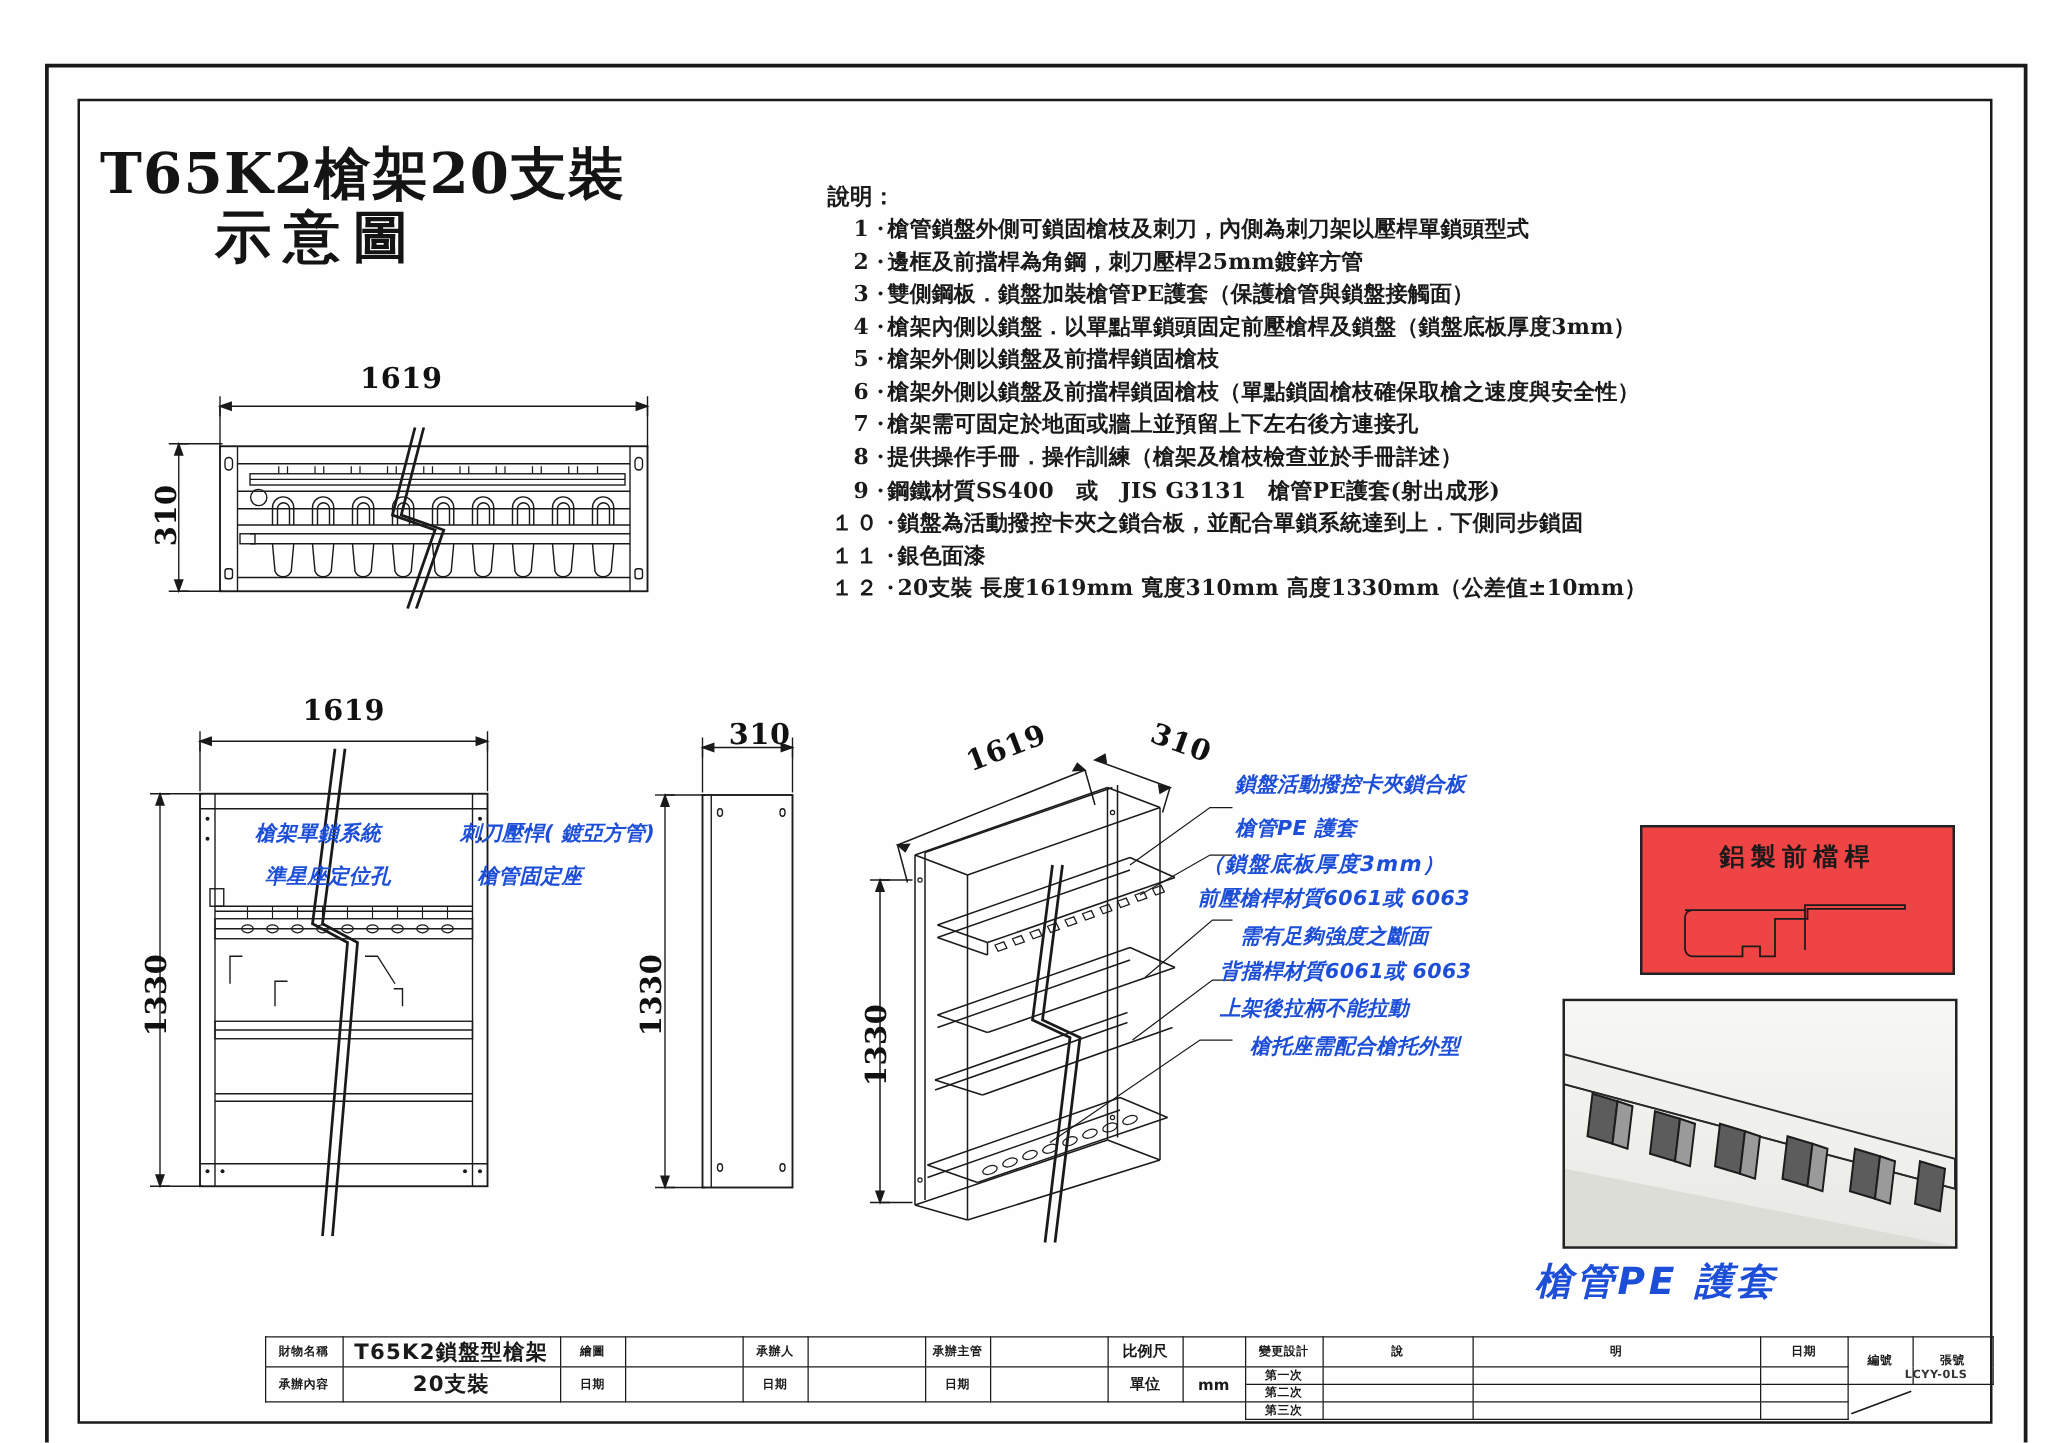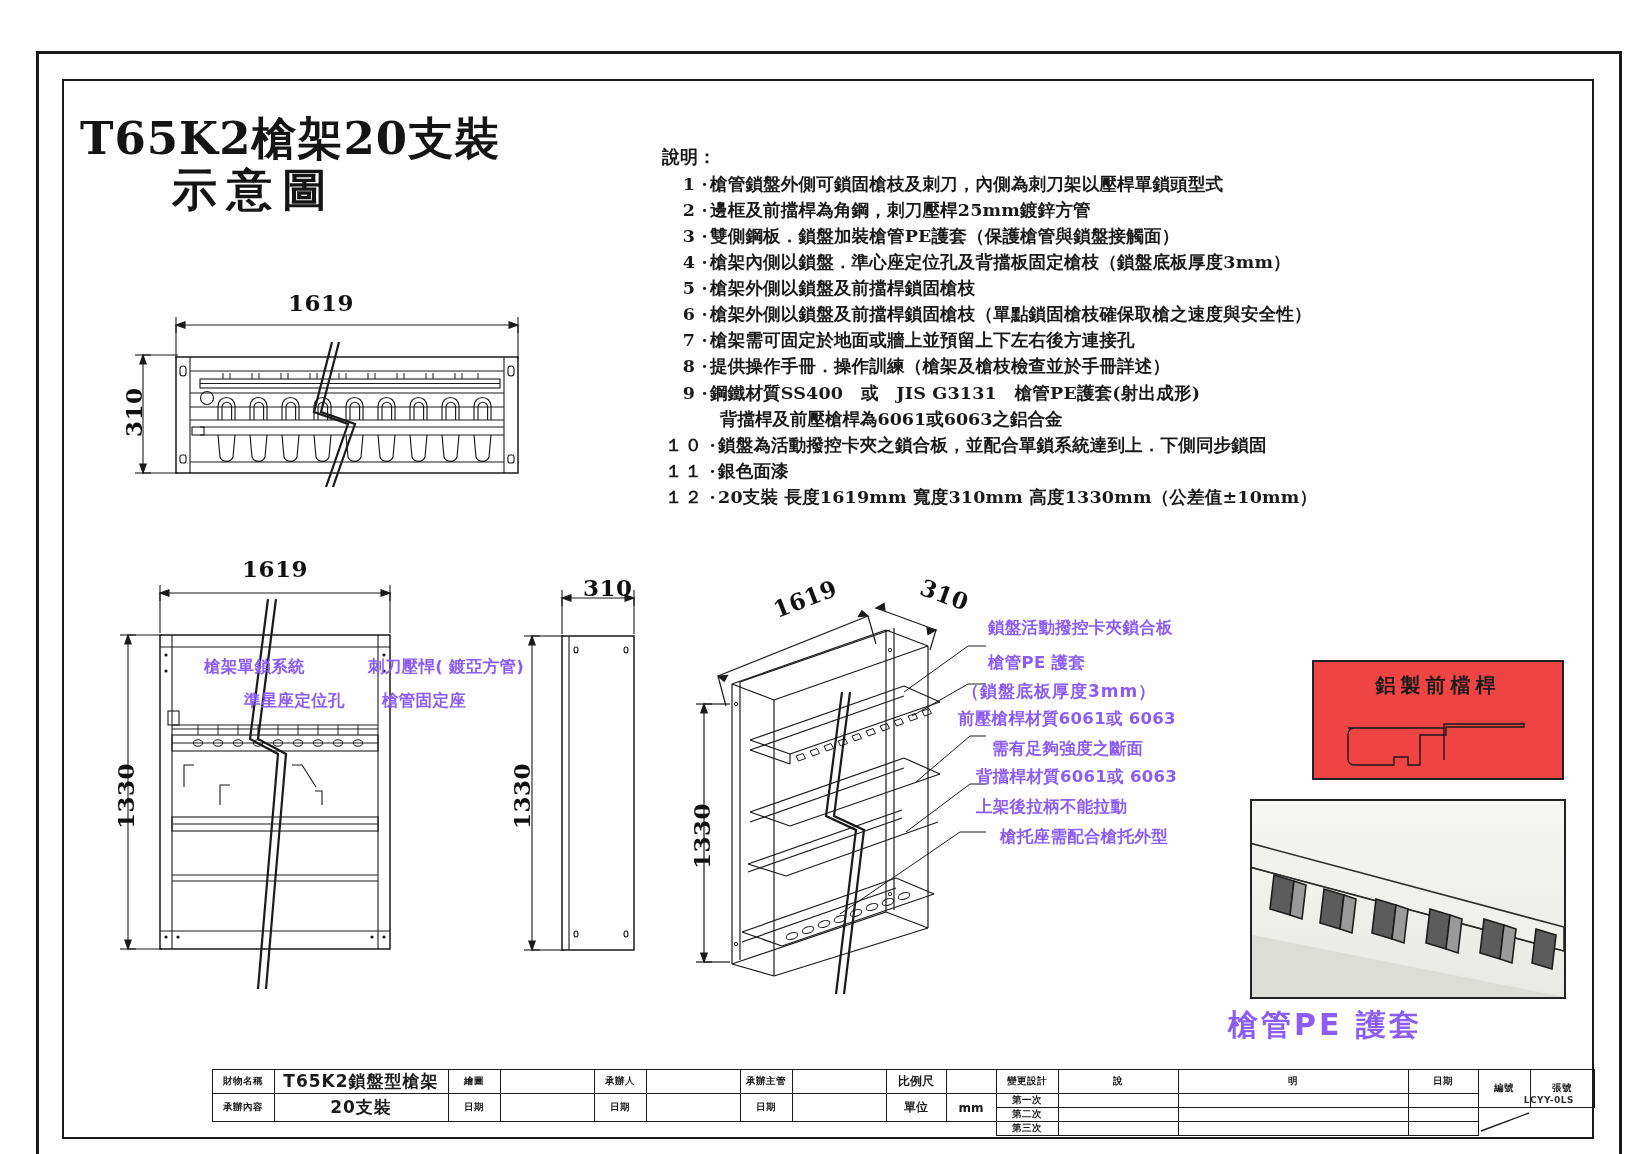--- a/index.html
+++ b/index.html
@@ -22,21 +22,21 @@
   .note-num{width:34px;flex:0 0 34px;text-align:right;padding-right:3px;letter-spacing:1px;}
   .note-num.wide{width:42px;flex:0 0 42px;letter-spacing:2px;}
   .note-dot{flex:0 0 11px;text-align:center;}
   .note-txt{flex:1;letter-spacing:.2px;}
   .note-cont{padding-left:58px;font-family:"DejaVu Serif","Liberation Serif",serif;font-size:17.5px;font-weight:700;line-height:1.49;}
   .hv{font-weight:900;}
 
   
   .dimtxt{position:absolute;font-family:"DejaVu Serif","Liberation Serif",serif;font-size:23px;font-weight:700;color:#111;letter-spacing:.5px;}
   .dimtxt.vert{transform:rotate(-90deg);transform-origin:left top;}
-  .lbl{position:absolute;font-family:"DejaVu Sans","Liberation Sans",sans-serif;font-size:16.5px;font-weight:700;color:#8b5cf6;white-space:nowrap;letter-spacing:.3px;}
+  .lbl{position:absolute;font-family:"DejaVu Sans","Liberation Sans",sans-serif;font-size:16.5px;font-weight:700;color:#1d4ed8;white-space:nowrap;letter-spacing:.3px;font-style:italic;}
 
   
   .detbox{position:absolute;border:2px solid #222;background:#ef4444;}
   .detlabel{position:absolute;font-family:"DejaVu Sans","Liberation Sans",sans-serif;font-weight:700;color:#1a1a1a;white-space:nowrap;}
 
   
   .tblk{position:absolute;left:62px;top:1040px;width:1528px;height:66px;}
   .tblk table{border-collapse:collapse;width:100%;height:100%;table-layout:fixed;}
   .tblk td{border:1.6px solid #1a1a1a;font-family:"DejaVu Sans","Liberation Sans",sans-serif;text-align:center;vertical-align:middle;padding:0;}
   .t-small{font-size:9.5px;font-weight:700;letter-spacing:.5px;}
@@ -78,21 +78,21 @@
 
     <div class="note-row">
         <span class="note-num">3</span>
         <span class="note-dot">·</span>
         <span class="note-txt">雙側鋼板．鎖盤加裝槍管PE護套（保護槍管與鎖盤接觸面）</span>
       </div>
 
     <div class="note-row">
         <span class="note-num">4</span>
         <span class="note-dot">·</span>
-        <span class="note-txt"><span>槍架內側以鎖盤．準心座定位孔及背擋板固定槍枝</span><span class="hv">（鎖盤底板厚度3mm）</span></span>
+        <span class="note-txt"><span>槍架內側以鎖盤．以單點單鎖頭固定前壓槍桿及鎖盤</span><span class="hv">（鎖盤底板厚度3mm）</span></span>
       </div>
 
     <div class="note-row">
         <span class="note-num">5</span>
         <span class="note-dot">·</span>
         <span class="note-txt">槍架外側以鎖盤及前擋桿鎖固槍枝</span>
       </div>
 
     <div class="note-row">
         <span class="note-num">6</span>
@@ -110,21 +110,20 @@
         <span class="note-num">8</span>
         <span class="note-dot">·</span>
         <span class="note-txt">提供操作手冊．操作訓練（槍架及槍枝檢查並於手冊詳述）</span>
       </div>
 
     <div class="note-row">
         <span class="note-num">9</span>
         <span class="note-dot">·</span>
         <span class="note-txt">鋼鐵材質SS400　或　JIS G3131　槍管PE護套(射出成形)</span>
       </div>
-    <div class="note-cont">背擋桿及前壓槍桿為6061或6063之鋁合金</div>
 
     <div class="note-row">
         <span class="note-num wide">１０</span>
         <span class="note-dot">·</span>
         <span class="note-txt">鎖盤為活動撥控卡夾之鎖合板，並配合單鎖系統達到上．下側同步鎖固</span>
       </div>
 
     <div class="note-row">
         <span class="note-num wide">１１</span>
         <span class="note-dot">·</span>
@@ -330,21 +329,21 @@
 
         <path d="M158 40 L140 180 L168 195 L148 430" stroke-width="2.2"></path>
         <path d="M166 40 L148 180 L176 195 L156 430" stroke-width="2.2"></path>
       </g>
     </svg>
   </div>
   <div class="dimtxt" style="left:242px;top:526px;">1619</div>
   <div class="dimtxt vert" style="left:112px;top:800px;">1330</div>
 
   <div class="lbl" style="left:204px;top:627px;">槍架單鎖系統</div>
-  <div class="lbl" style="left:244px;top:661px;">準星座定位孔</div>
+  <div class="lbl" style="left:212px;top:661px;">準星座定位孔</div>
   <div class="lbl" style="left:368px;top:627px;">刺刀壓悍( 鍍亞方管)</div>
   <div class="lbl" style="left:382px;top:661px;">槍管固定座</div>
 
   <div style="position:absolute;left:500px;top:545px;">
     <svg width="170" height="420" viewBox="0 0 170 420">
       <g stroke="#1a1a1a" fill="none" stroke-width="1.1">
 
         <line x1="62" y1="24" x2="134" y2="24"></line>
         <path d="M62 24 l9 -3.2 0 6.4 z" fill="#1a1a1a"></path>
         <path d="M134 24 l-9 -3.2 0 6.4 z" fill="#1a1a1a"></path>

